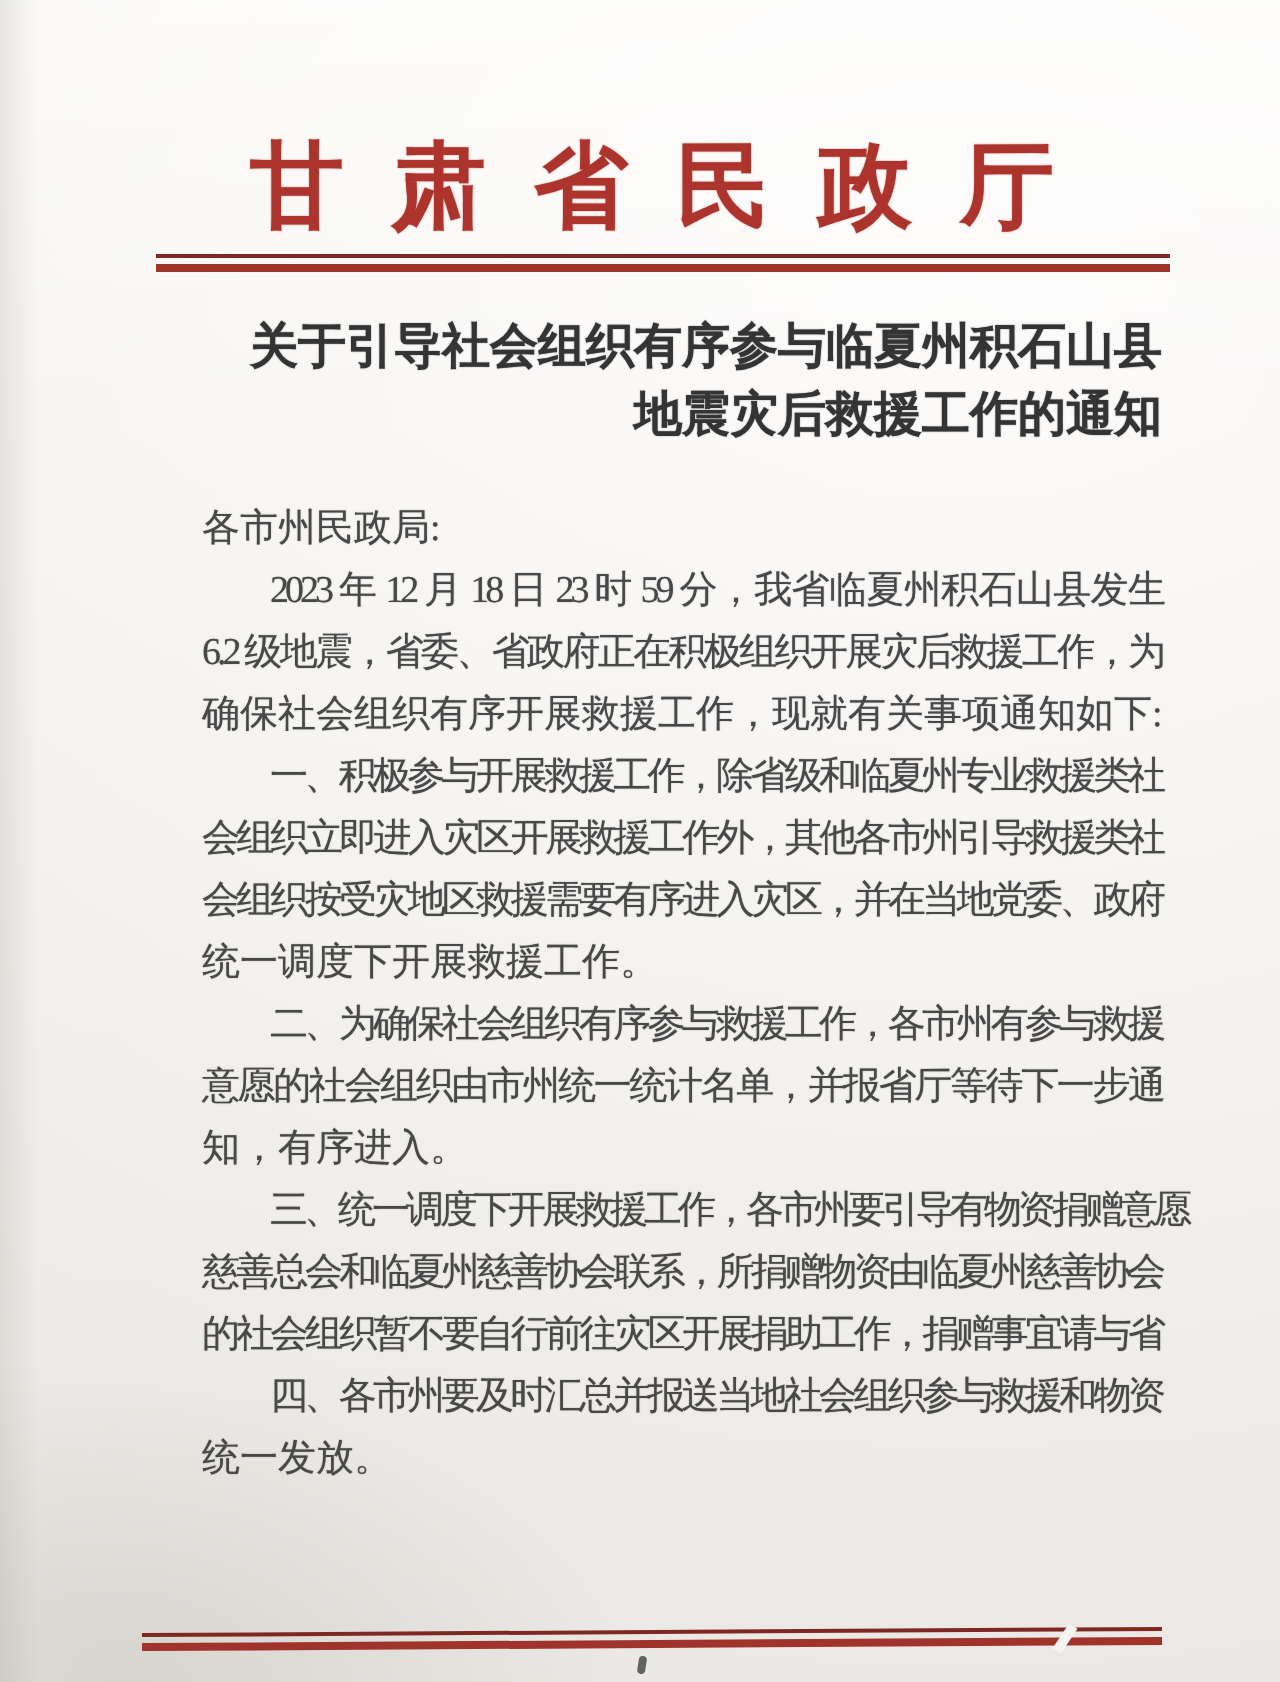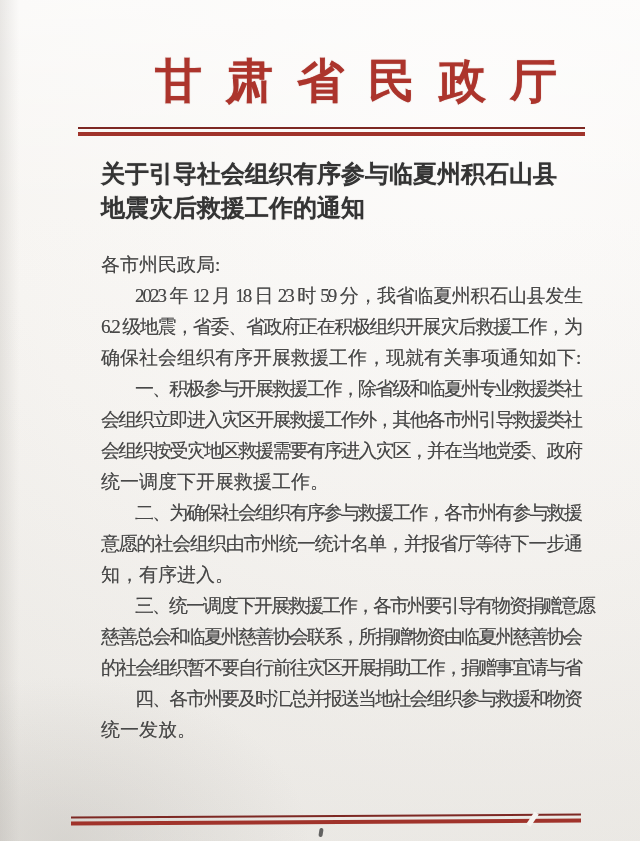--- a/index.html
+++ b/index.html
@@ -22,22 +22,22 @@
     position: absolute; inset: 0;
     pointer-events: none;
     background:
       linear-gradient(90deg, rgba(158,154,148,0.20), rgba(158,154,148,0) 3%),
       radial-gradient(55% 28% at 10% 100%, rgba(150,146,140,0.22), rgba(150,146,140,0) 70%),
       linear-gradient(180deg, rgba(255,255,255,0.55), rgba(255,255,255,0) 25%, rgba(205,201,195,0.16) 96%);
   }
 
   .agency {
     position: absolute;
-    top: 50px; left: 101px; width: 480px;
-    text-align: right;
+    top: 62px; left: 101px; width: 480px;
+    text-align: left;
     white-space: nowrap;
     font-size: 47px;
     font-weight: bold;
     letter-spacing: 24px;
     text-indent: 24px;
     color: #ac342c;
     text-shadow: 0 0 1px rgba(150, 45, 35, 0.55);
   }
 
   .rule {
@@ -58,21 +58,21 @@
     position: absolute;
     right: 46px; top: -4px;
     width: 5px; height: 15px;
     background: #f6f4f1;
     transform: rotate(34deg);
   }
 
   .title {
     position: absolute;
     top: 157px; left: 101px; width: 480px;
-    text-align: left;
+    text-align: right;
     font-size: 24px;
     font-weight: bold;
     line-height: 34px;
     color: #343434;
     text-shadow: 0 0 0.7px rgba(52, 52, 52, 0.65);
   }
   .title-line { white-space: nowrap; }
 
   .docbody {
     position: absolute;

